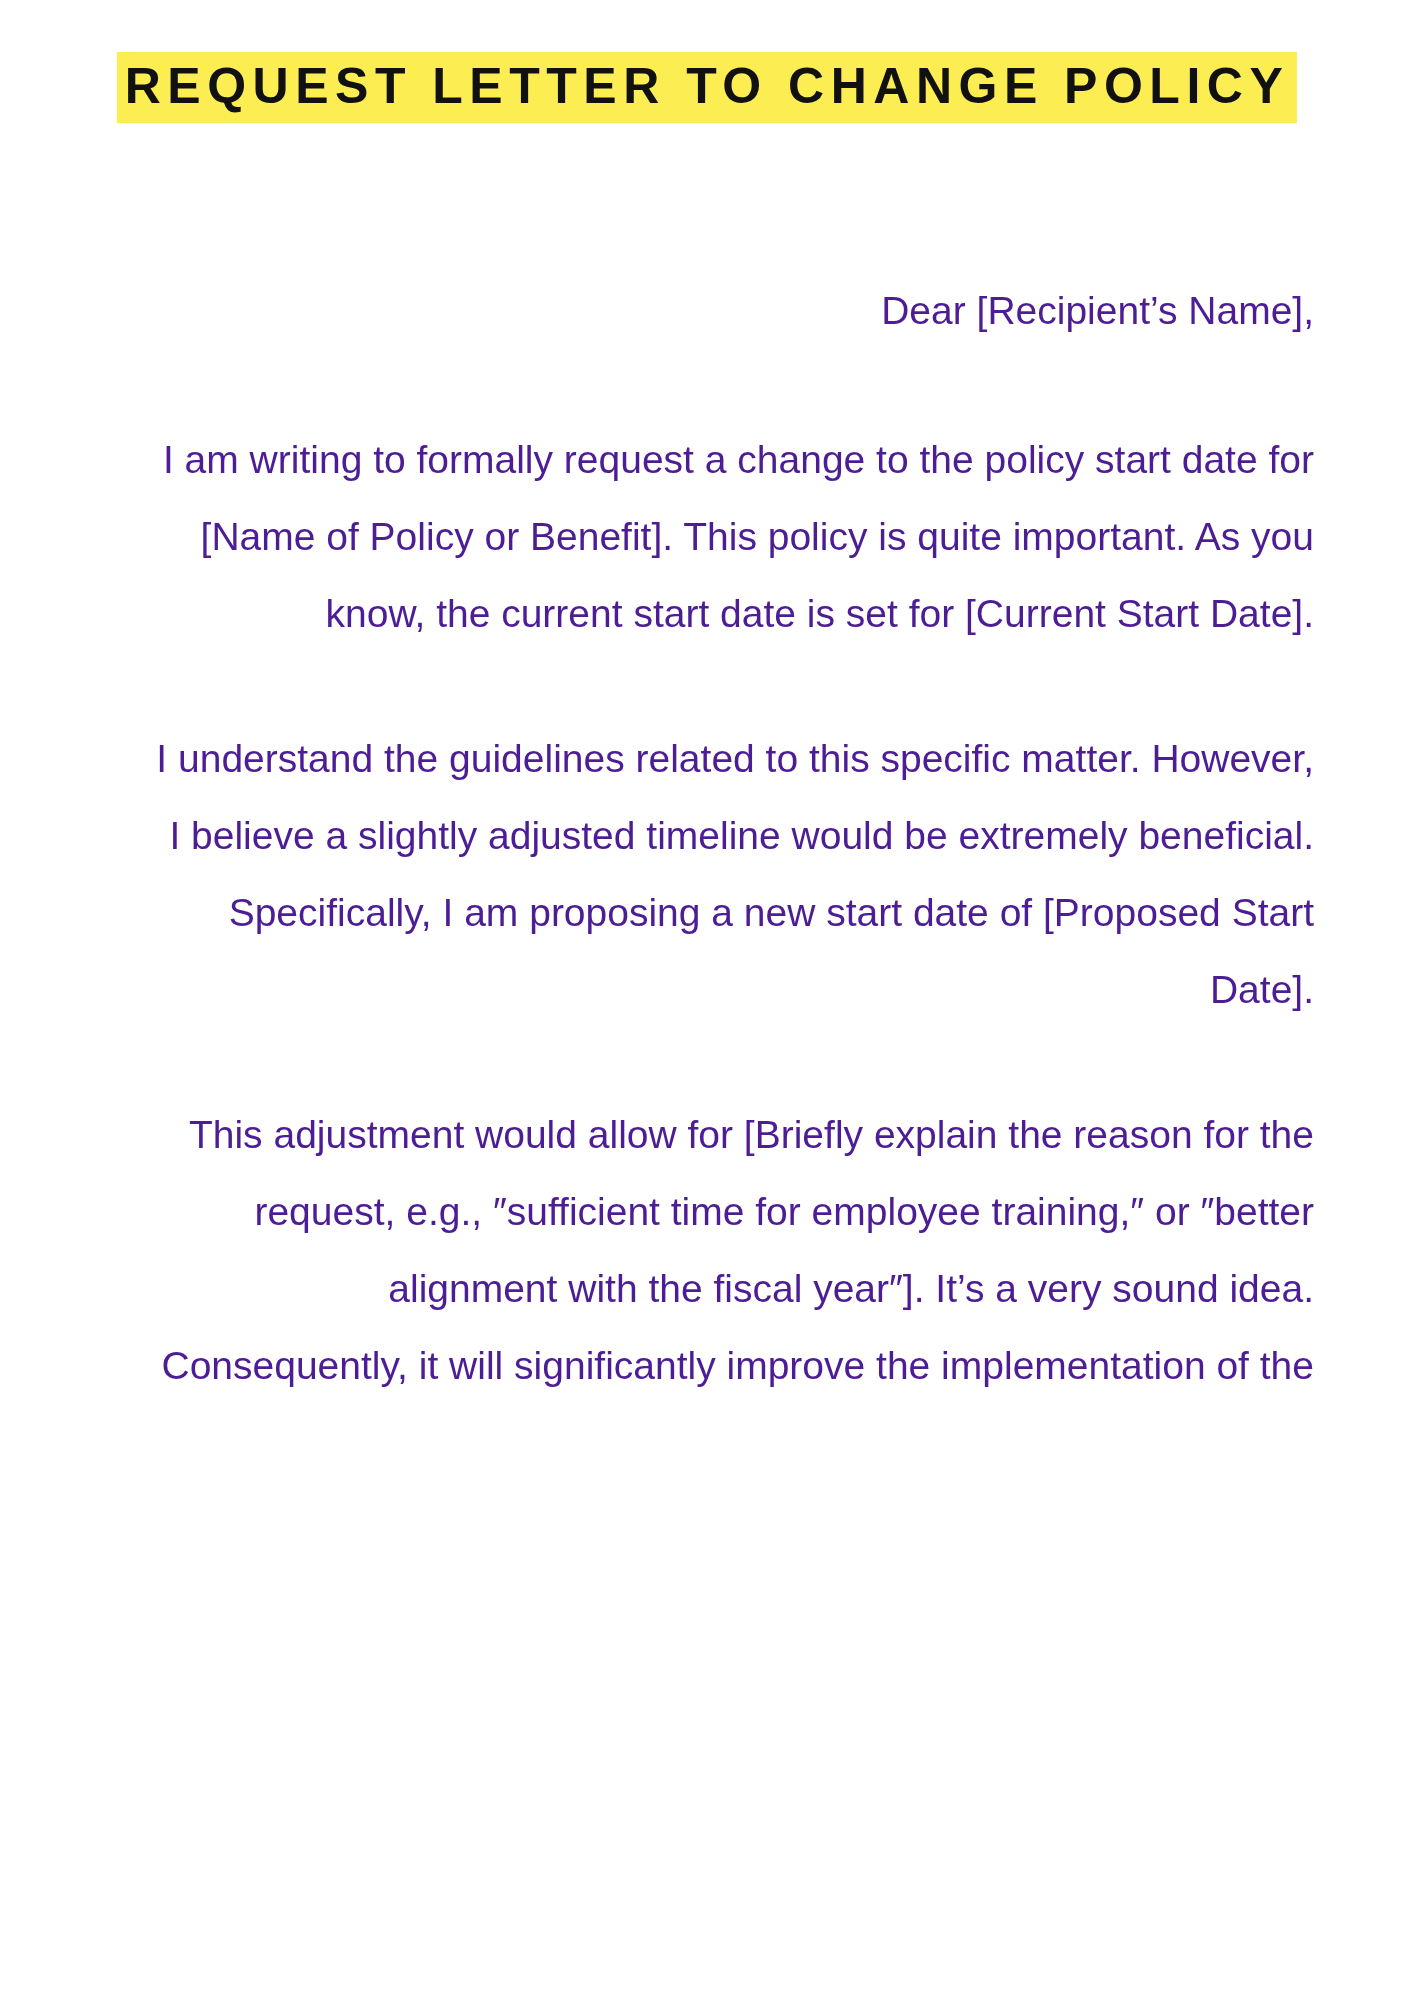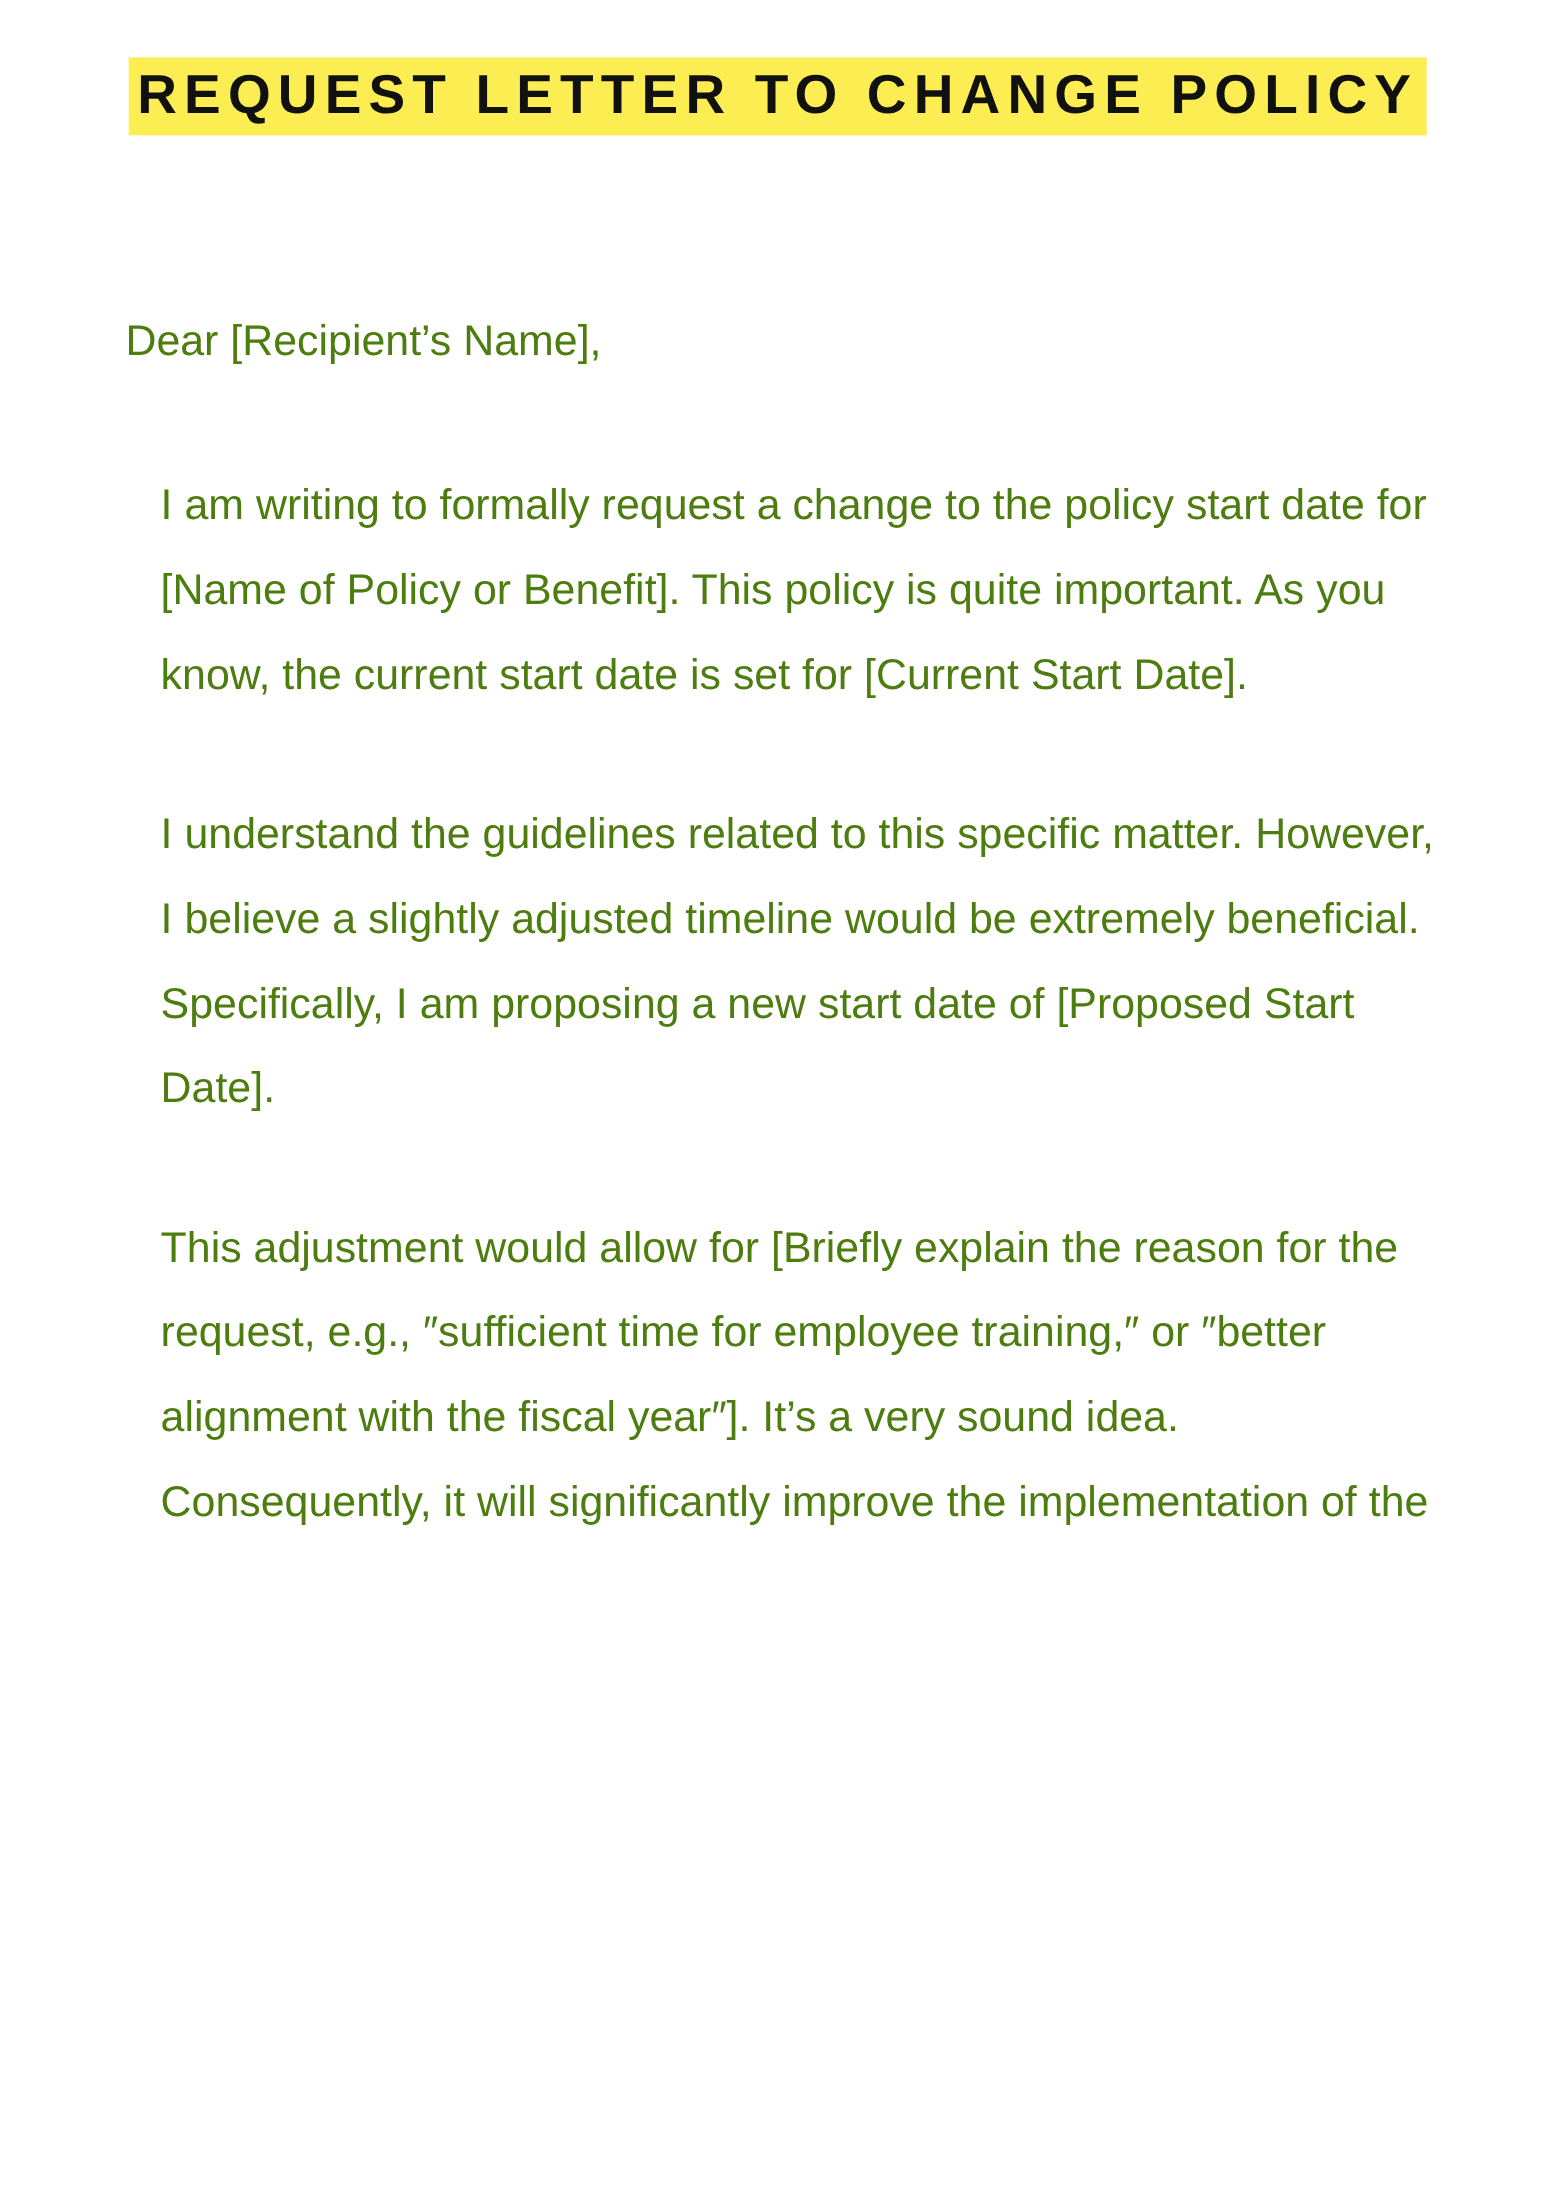--- a/index.html
+++ b/index.html
@@ -56,23 +56,24 @@
     position: absolute;
     left: 114px;
     top: 272px;
     width: 1200px;
   }
   .para {
     font-family: "Liberation Sans", sans-serif;
     font-weight: 400;
     font-size: 39px;
     line-height: 77px;
-    color: #4d7c0f;
+    color: #4c1d95;
     margin: 0;
     white-space: pre-line;
+    text-align: right;
   }
   .para.gap-after {
     margin-bottom: 68px;
     margin-left: 32px;
   }
   .salutation {
     margin-bottom: 72px;
   }
   .closing {
     line-height: 76px;

